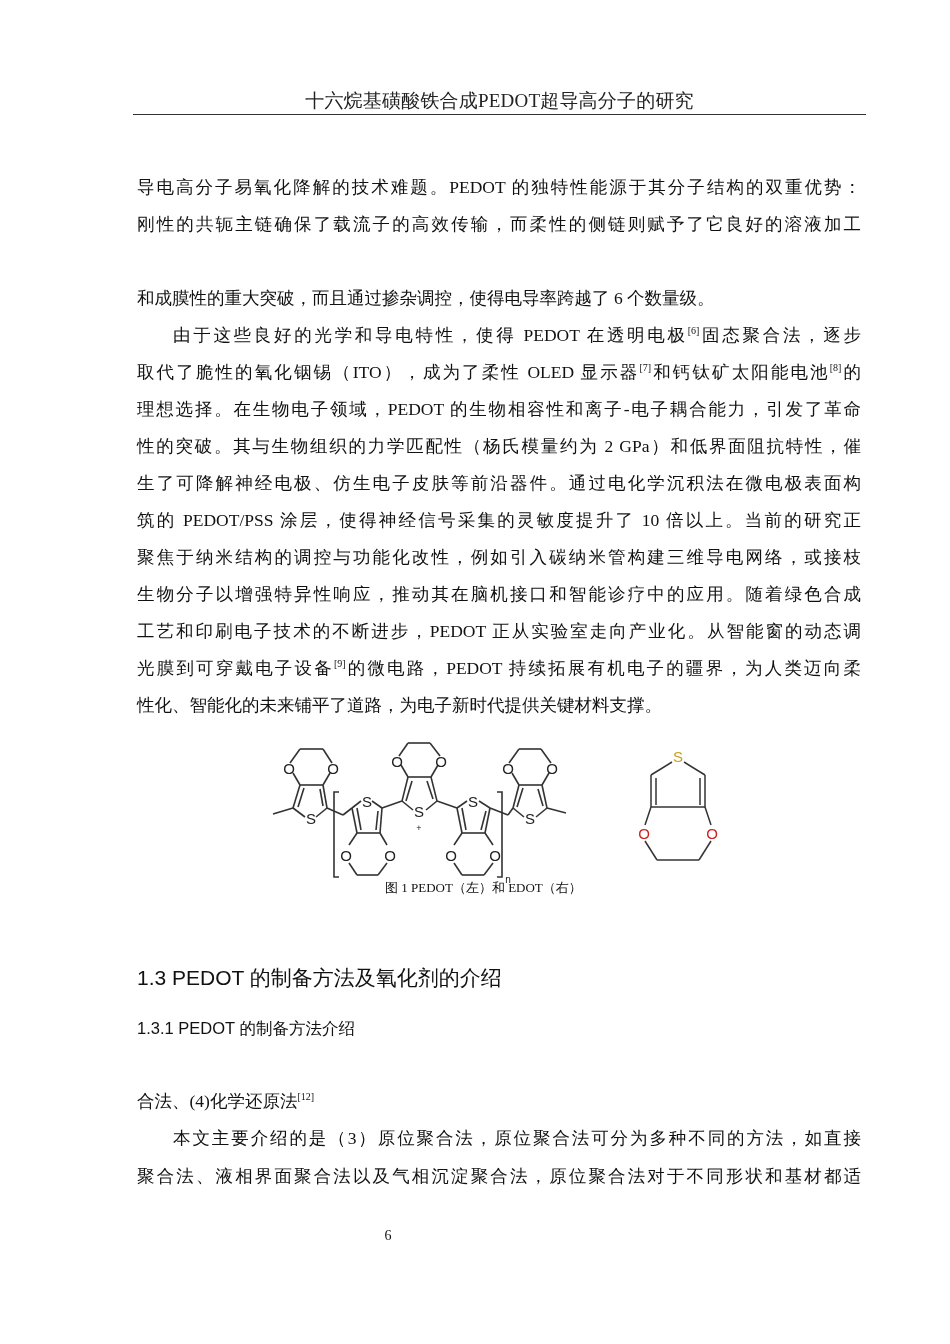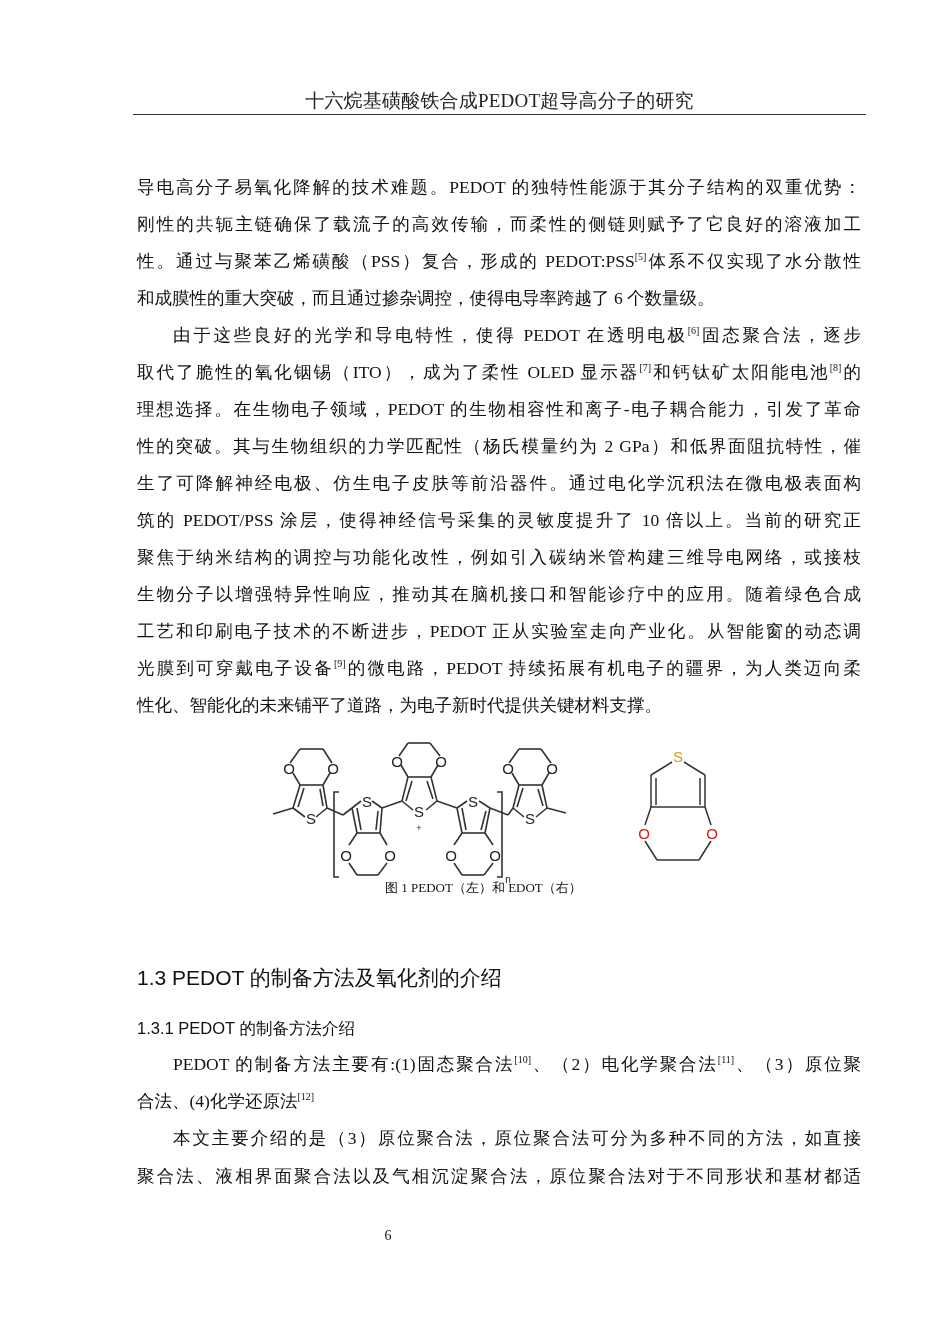--- a/index.html
+++ b/index.html
@@ -30,21 +30,20 @@
 </head>
 <body>
 
 <div class="page">
 
   <div class="running-header">十六烷基磺酸铁合成PEDOT超导高分子的研究</div>
   <div class="header-rule"></div>
 
   <div class="text-line" style="top:175px">导电高分子易氧化降解的技术难题。PEDOT 的独特性能源于其分子结构的双重优势：</div>
   <div class="text-line" style="top:212px">刚性的共轭主链确保了载流子的高效传输，而柔性的侧链则赋予了它良好的溶液加工</div>
-  <div class="text-line" style="top:249px"><span>性。通过与聚苯乙烯磺酸（PSS）复合，形成的 PEDOT:PSS</span><sup>[5]</sup><span>体系不仅实现了水分散性</span></div>
   <div class="text-line last" style="top:286px">和成膜性的重大突破，而且通过掺杂调控，使得电导率跨越了 6 个数量级。</div>
 
   <div class="text-line indent" style="top:323px"><span>由于这些良好的光学和导电特性，使得 PEDOT 在透明电极</span><sup>[6]</sup><span>固态聚合法，逐步</span></div>
   <div class="text-line" style="top:360px"><span>取代了脆性的氧化铟锡（ITO），成为了柔性 OLED 显示器</span><sup>[7]</sup><span>和钙钛矿太阳能电池</span><sup>[8]</sup><span>的</span></div>
   <div class="text-line" style="top:397px">理想选择。在生物电子领域，PEDOT 的生物相容性和离子-电子耦合能力，引发了革命</div>
   <div class="text-line" style="top:434px">性的突破。其与生物组织的力学匹配性（杨氏模量约为 2 GPa）和低界面阻抗特性，催</div>
   <div class="text-line" style="top:471px">生了可降解神经电极、仿生电子皮肤等前沿器件。通过电化学沉积法在微电极表面构</div>
   <div class="text-line" style="top:508px">筑的 PEDOT/PSS 涂层，使得神经信号采集的灵敏度提升了 10 倍以上。当前的研究正</div>
   <div class="text-line" style="top:582px">生物分子以增强特异性响应，推动其在脑机接口和智能诊疗中的应用。随着绿色合成</div>
   <div class="text-line" style="top:545px">聚焦于纳米结构的调控与功能化改性，例如引入碳纳米管构建三维导电网络，或接枝</div>
@@ -174,20 +173,19 @@
         </g>
       </g>
     </svg>
   </div>
 
   <div class="caption">图 1  PEDOT（左）和 EDOT（右）</div>
 
   <div class="h2">1.3 PEDOT 的制备方法及氧化剂的介绍</div>
   <div class="h3">1.3.1 PEDOT 的制备方法介绍</div>
 
-  <div class="text-line indent" style="top:1052px"><span>PEDOT 的制备方法主要有:(1)固态聚合法</span><sup>[10]</sup><span>、（2）电化学聚合法</span><sup>[11]</sup><span>、（3）原位聚</span></div>
   <div class="text-line last" style="top:1089px"><span>合法、(4)化学还原法</span><sup>[12]</sup></div>
 
   <div class="text-line indent" style="top:1126px">本文主要介绍的是（3）原位聚合法，原位聚合法可分为多种不同的方法，如直接</div>
   <div class="text-line" style="top:1164px">聚合法、液相界面聚合法以及气相沉淀聚合法，原位聚合法对于不同形状和基材都适</div>
 
   <div class="page-number">6</div>
 </div>
 
 </body></html>

